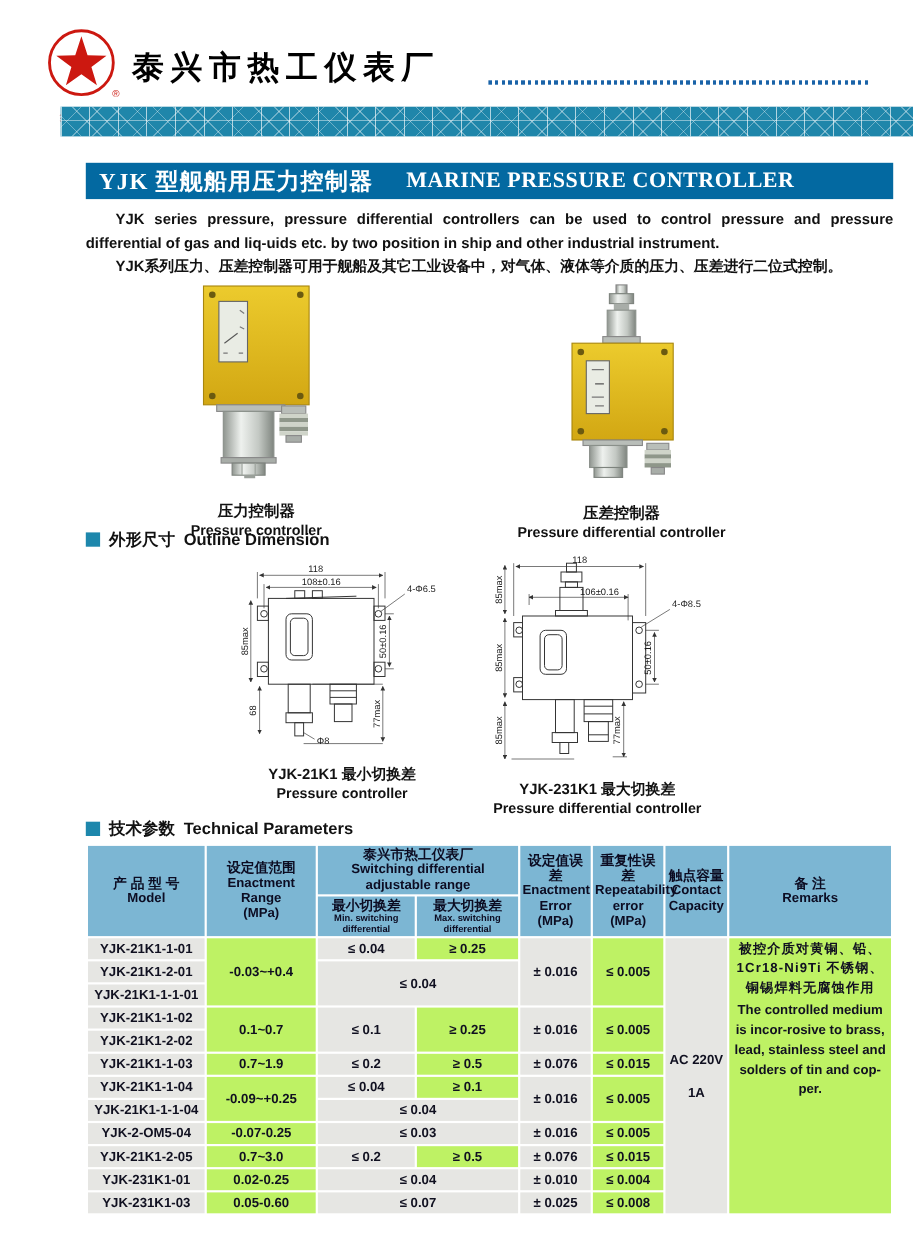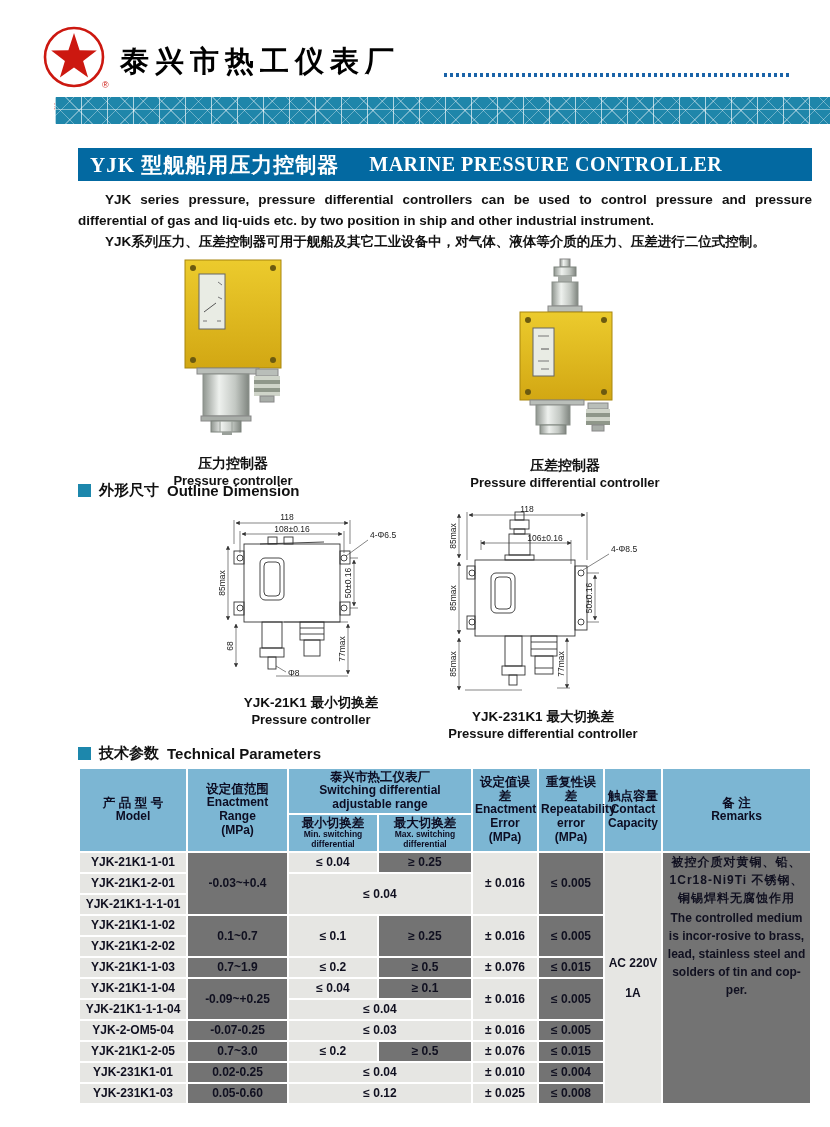--- a/index.html
+++ b/index.html
@@ -45,21 +45,21 @@
   .dcap-en{font-size:13px;font-weight:bold;}
   svg text{font-family:"Liberation Sans","DejaVu Sans",sans-serif;}
   
   table.params{border-collapse:separate;border-spacing:2px;width:734px;margin-top:4px;table-layout:fixed;}
   table.params th{background:#7cb6d3;color:#0c0c22;font-weight:bold;padding:1px 2px;line-height:1.15;}
   .hz{font-size:12.5px;}
   .he{font-size:12px;text-align:center;}
   .hes{font-size:8.5px;font-weight:bold;}
   table.params td{text-align:center;font-size:12px;font-weight:bold;height:19px;padding:0 2px;
                   background:#e6e6e3;color:#101020;}
-  table.params td.b{background:#737373;}
+  table.params td.b{background:#bef264;}
   td.remarks{text-align:left;vertical-align:top;padding:26px 9px 0 9px;font-size:12.5px;line-height:1.5;}
   .rem-zh{letter-spacing:1px;}
   .rem-en{margin-top:2px;}
   .contact-l1{margin-bottom:16px;}
 </style>
 </head>
 <body>
 
 <div class="page">
 
@@ -465,21 +465,21 @@
       <tr>
         <td>YJK-231K1-01</td>
         <td class="b">0.02-0.25</td>
         <td colspan="2">≤ 0.04</td>
         <td>± 0.010</td>
         <td class="b">≤ 0.004</td>
       </tr>
       <tr>
         <td>YJK-231K1-03</td>
         <td class="b">0.05-0.60</td>
-        <td colspan="2">≤ 0.12</td>
+        <td colspan="2">≤ 0.07</td>
         <td>± 0.025</td>
         <td class="b">≤ 0.008</td>
       </tr>
     </tbody>
       </table>
 
   </div>
 </div>
 
 </body></html>

